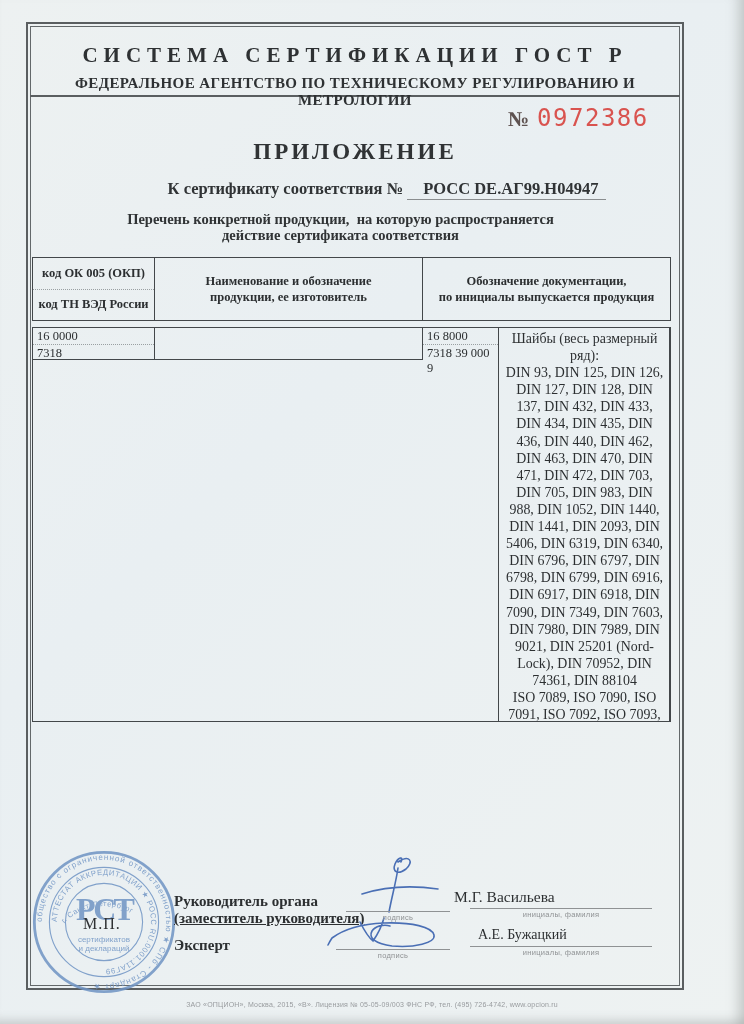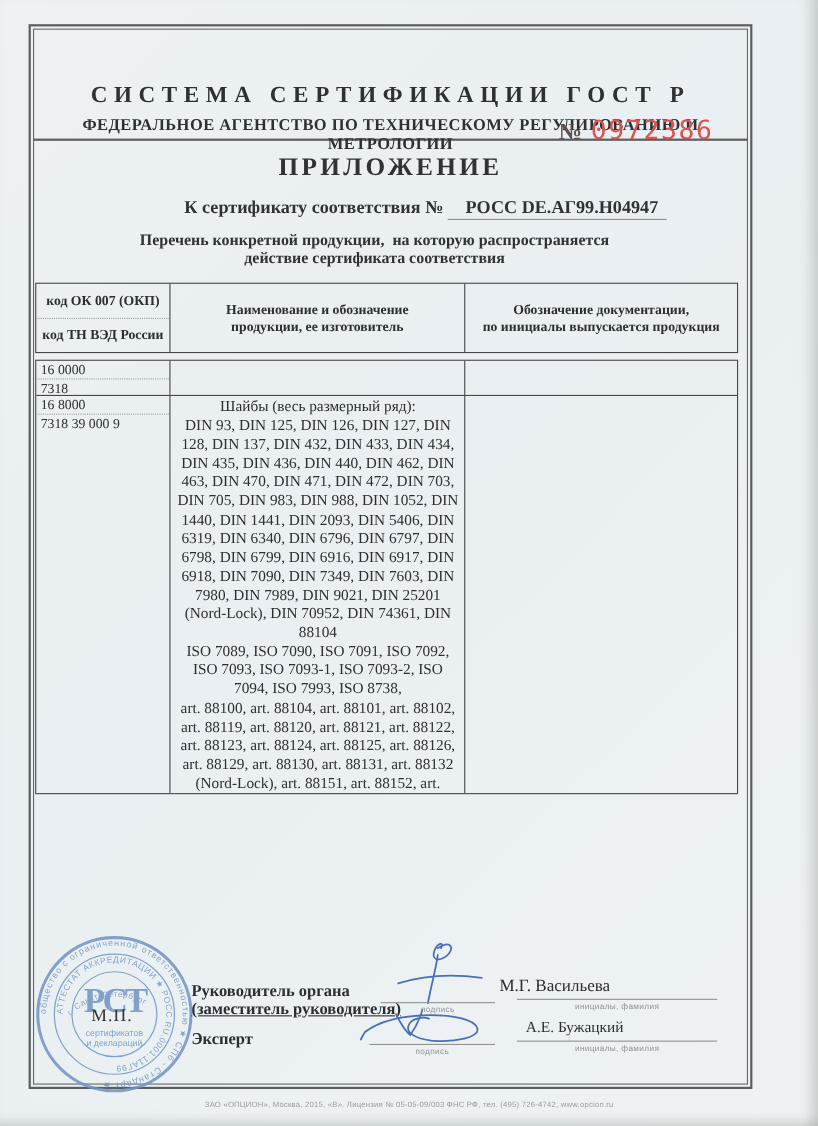--- a/index.html
+++ b/index.html
@@ -9,39 +9,39 @@
     background:linear-gradient(135deg,#edf1f1 0%, #e9eff2 40%, #eef2f2 100%);
     font-family:"Liberation Serif","DejaVu Serif",serif;
     color:#2c2f31; overflow:hidden;
     box-shadow: inset -16px 0 12px -10px rgba(150,155,152,.45),
                 inset 0 -12px 10px -8px rgba(150,155,152,.4);
   }
   .frame { position:absolute; left:26px; top:22px; width:658px; height:968px;
            border:2px solid #5a5e60; }
   .frame-inner { position:absolute; inset:2px; border:1px solid #63686a; }
   .header-block { position:absolute; left:30px; top:26px; width:650px; height:71px;
-                  border-bottom:2px solid #5a5e60; text-align:center;margin-top:31px; }
+                  border-bottom:2px solid #5a5e60; text-align:center; }
   .sys-title { margin-top:17px; font-size:21px; font-weight:bold; letter-spacing:6px; color:#2e3133; }
   .agency { margin-top:7px; font-size:15px; font-weight:bold; letter-spacing:.4px; color:#2e3133; }
   .blank-number { position:absolute; top:104px; left:508px; white-space:nowrap; }
   .blank-number .numero { font-size:21px; color:#5e5250; font-weight:bold; margin-right:8px; }
   .blank-number .digits { font-family:"DejaVu Sans Mono",monospace; font-size:24px;
                           color:#d9534f; letter-spacing:1.5px; }
   .appendix-title { position:absolute; top:139px; left:26px; width:658px; text-align:center;
                     font-size:23px; font-weight:bold; letter-spacing:3px; color:#303335; }
   .cert-line { position:absolute; top:179px; left:26px; width:722px; text-align:center;
                font-size:16.5px; font-weight:bold; color:#303335; }
   .cert-line .cert-num { border-bottom:1px solid #8a8d8f; padding:0 8px 1px 16px; font-weight:bold; }
   .subtitle { position:absolute; top:211px; left:26px; width:629px; text-align:center;
               font-size:14.5px; font-weight:bold; line-height:16px; white-space:pre-wrap; color:#303335; }
   
   .tbl-head { position:absolute; left:32px; top:257px; width:639px; height:64px;
               border:1.5px solid #43474a; display:flex; background:transparent; }
   .tbl-body { position:absolute; left:32px; top:327px; width:639px; height:395px;
-              border:1.5px solid #43474a; display:flex; flex-direction:column; }
+              border:1.5px solid #43474a; display:flex; flex-direction:row; }
   .c1 { width:122px; border-right:1.5px solid #43474a; }
   .c2 { width:268px; border-right:1.5px solid #43474a;text-align:center; }
   .c3 { flex:1; }
   .head-c { display:flex; align-items:center; justify-content:center; text-align:center;
             font-size:12.5px; font-weight:bold; line-height:16px; white-space:pre-line; }
   .c1-split { display:flex; flex-direction:column; }
   .c1-split .half { flex:1; display:flex; align-items:center; justify-content:center;
                     font-size:12.5px; font-weight:bold; text-align:center; padding:0 4px; }
   .c1-split .half:first-child { border-bottom:1px dotted #9aa0a2; }
   .body-row1 { height:32px; border-bottom:1.5px solid #43474a; display:flex; }
@@ -92,21 +92,21 @@
   <div class="cert-line">
     <span>К сертификату соответствия №</span>
     <span class="cert-num">РОСС DE.АГ99.Н04947</span>
   </div>
 
   <div class="subtitle">Перечень конкретной продукции,  на которую распространяется
 действие сертификата соответствия</div>
 
   <div class="tbl-head">
     <div class="c1 c1-split">
-      <div class="half">код ОК 007 (ОКП)</div>
+      <div class="half">код ОК 005 (ОКП)</div>
       <div class="half">код ТН ВЭД России</div>
     </div>
     <div class="c2 head-c">Наименование и обозначение
 продукции, ее изготовитель</div>
     <div class="c3 head-c">Обозначение документации,
 по инициалы выпускается продукция</div>
   </div>
 
   <div class="tbl-body">
     <div class="body-row1">

